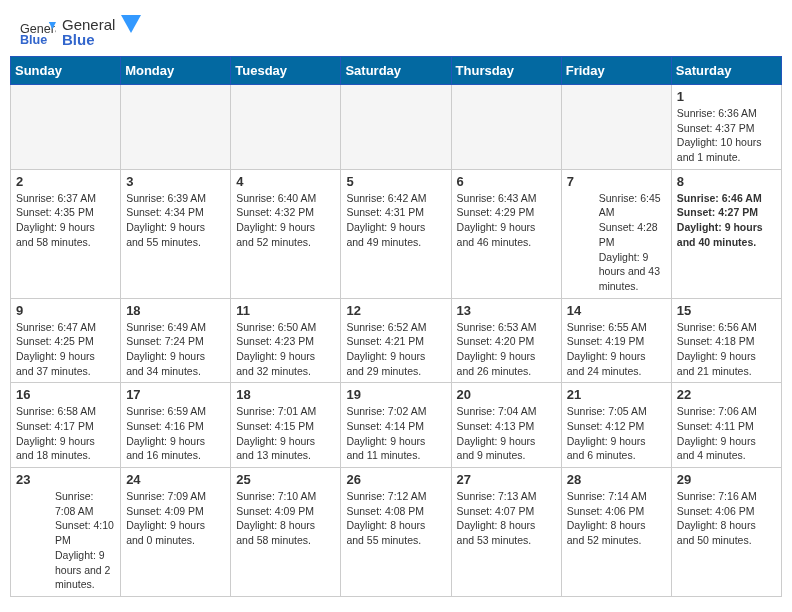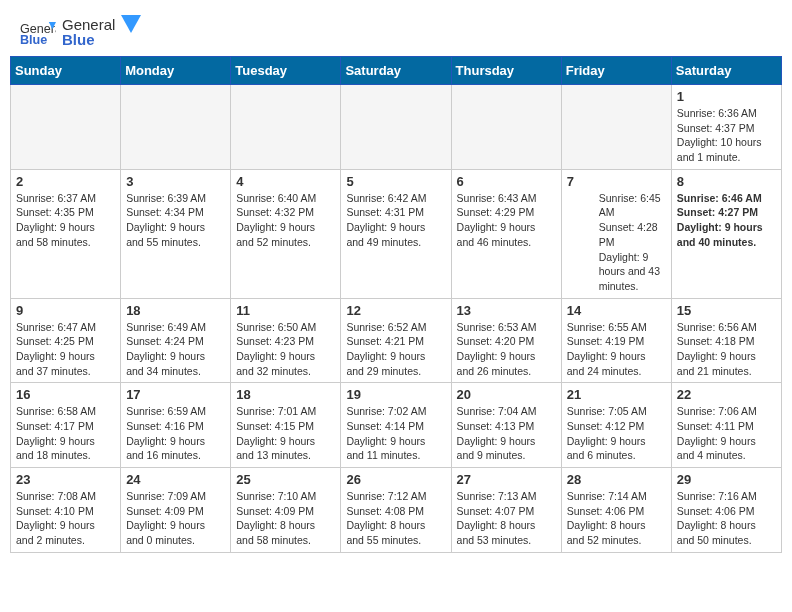--- a/index.html
+++ b/index.html
@@ -178,21 +178,21 @@
         <tr>
           <td>
             <span class="day-number">9</span>
             <div class="day-info" style="white-space: pre-line;">Sunrise: 6:47 AM
 Sunset: 4:25 PM
 Daylight: 9 hours and 37 minutes.</div>
           </td>
           <td>
             <span class="day-number">18</span>
             <div class="day-info" style="white-space: pre-line;">Sunrise: 6:49 AM
-Sunset: 4:24 PM
+Sunset: 7:24 PM
 Daylight: 9 hours and 34 minutes.</div>
           </td>
           <td>
             <span class="day-number">11</span>
             <div class="day-info" style="white-space: pre-line;">Sunrise: 6:50 AM
 Sunset: 4:23 PM
 Daylight: 9 hours and 32 minutes.</div>
           </td>
           <td>
             <span class="day-number">12</span>
@@ -259,21 +259,21 @@
           <td>
             <span class="day-number">22</span>
             <div class="day-info" style="white-space: pre-line;">Sunrise: 7:06 AM
 Sunset: 4:11 PM
 Daylight: 9 hours and 4 minutes.</div>
           </td>
         </tr>
         <tr>
           <td>
             <span class="day-number">23</span>
-            <div class="day-info" style="white-space: pre-line;">Sunrise: 7:08 AM
+            <div class="day-info" style="white-space: pre-line; margin-left: 39px;">Sunrise: 7:08 AM
 Sunset: 4:10 PM
 Daylight: 9 hours and 2 minutes.</div>
           </td>
           <td>
             <span class="day-number">24</span>
             <div class="day-info" style="white-space: pre-line;">Sunrise: 7:09 AM
 Sunset: 4:09 PM
 Daylight: 9 hours and 0 minutes.</div>
           </td>
           <td>

